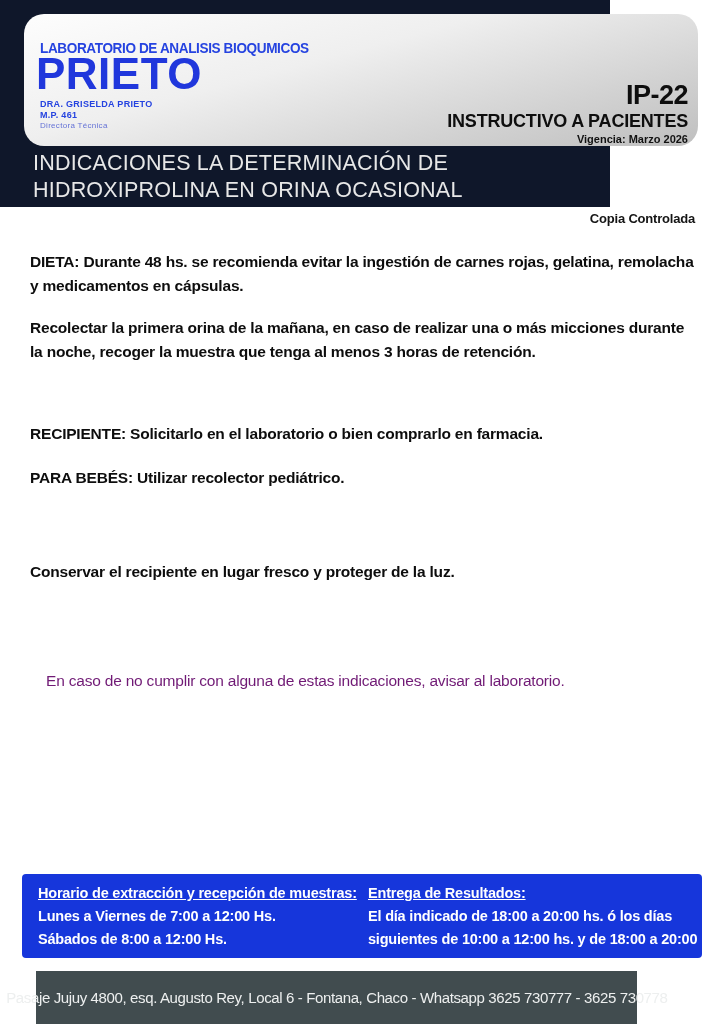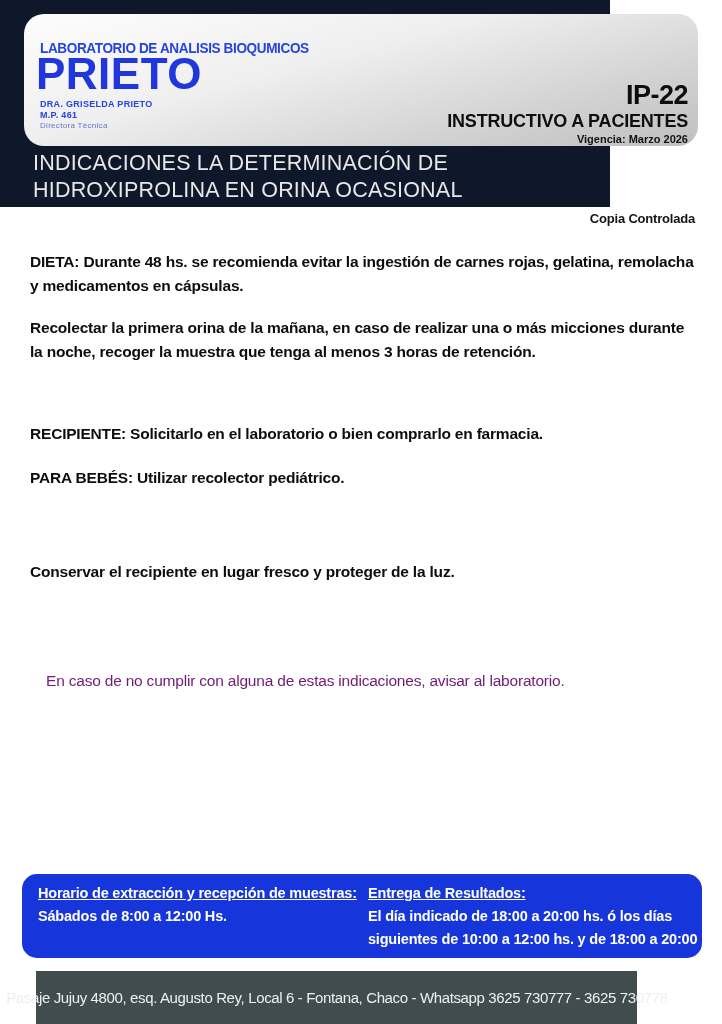--- a/index.html
+++ b/index.html
@@ -63,21 +63,21 @@
   .para-recipiente{top:422px;}
   .para-bebes{top:466px;}
   .para-conservar{top:560px;}
   .notice-text{
     position:absolute;left:30px;top:672px;color:#701a75;
     font-size:15.5px;font-weight:400;letter-spacing:-.2px;white-space:nowrap;margin-left:16px;
   }
   
   .schedule-box{
     position:absolute;left:22px;top:874px;width:680px;height:84px;
-    background:#1636db;border-radius:15px;color:#fff;
+    background:#1636db;border-radius:4px;color:#fff;
   }
   .sched-col-left{position:absolute;left:16px;top:8px;}
   .sched-col-right{position:absolute;left:346px;top:8px;}
   .sched-heading{
     font-size:14.5px;font-weight:700;text-decoration:underline;
     line-height:23px;white-space:nowrap;letter-spacing:-.2px;
   }
   .sched-line{
     font-size:14.5px;font-weight:700;line-height:23px;
     white-space:nowrap;letter-spacing:-.2px;
@@ -131,20 +131,21 @@
 
   <div class="para para-bebes">PARA BEBÉS: Utilizar recolector pediátrico.</div>
 
   <div class="para para-conservar">Conservar el recipiente en lugar fresco y proteger de la luz.</div>
 
   <div class="notice-text">En caso de no cumplir con alguna de estas indicaciones, avisar al laboratorio.</div>
 
   <div class="schedule-box">
     <div class="sched-col-left">
       <div class="sched-heading">Horario de extracción y recepción de muestras:</div>
+      <div class="sched-line">Lunes a Viernes de 7:00 a 12:00 Hs.</div>
       <div class="sched-line">Sábados de 8:00 a 12:00 Hs.</div>
     </div>
     <div class="sched-col-right">
       <div class="sched-heading">Entrega de Resultados:</div>
       <div class="sched-line">El día indicado de 18:00 a 20:00 hs. ó los días</div>
       <div class="sched-line">siguientes de 10:00 a 12:00 hs. y de 18:00 a 20:00 hs.</div>
     </div>
   </div>
 
   <div class="address-bar">

